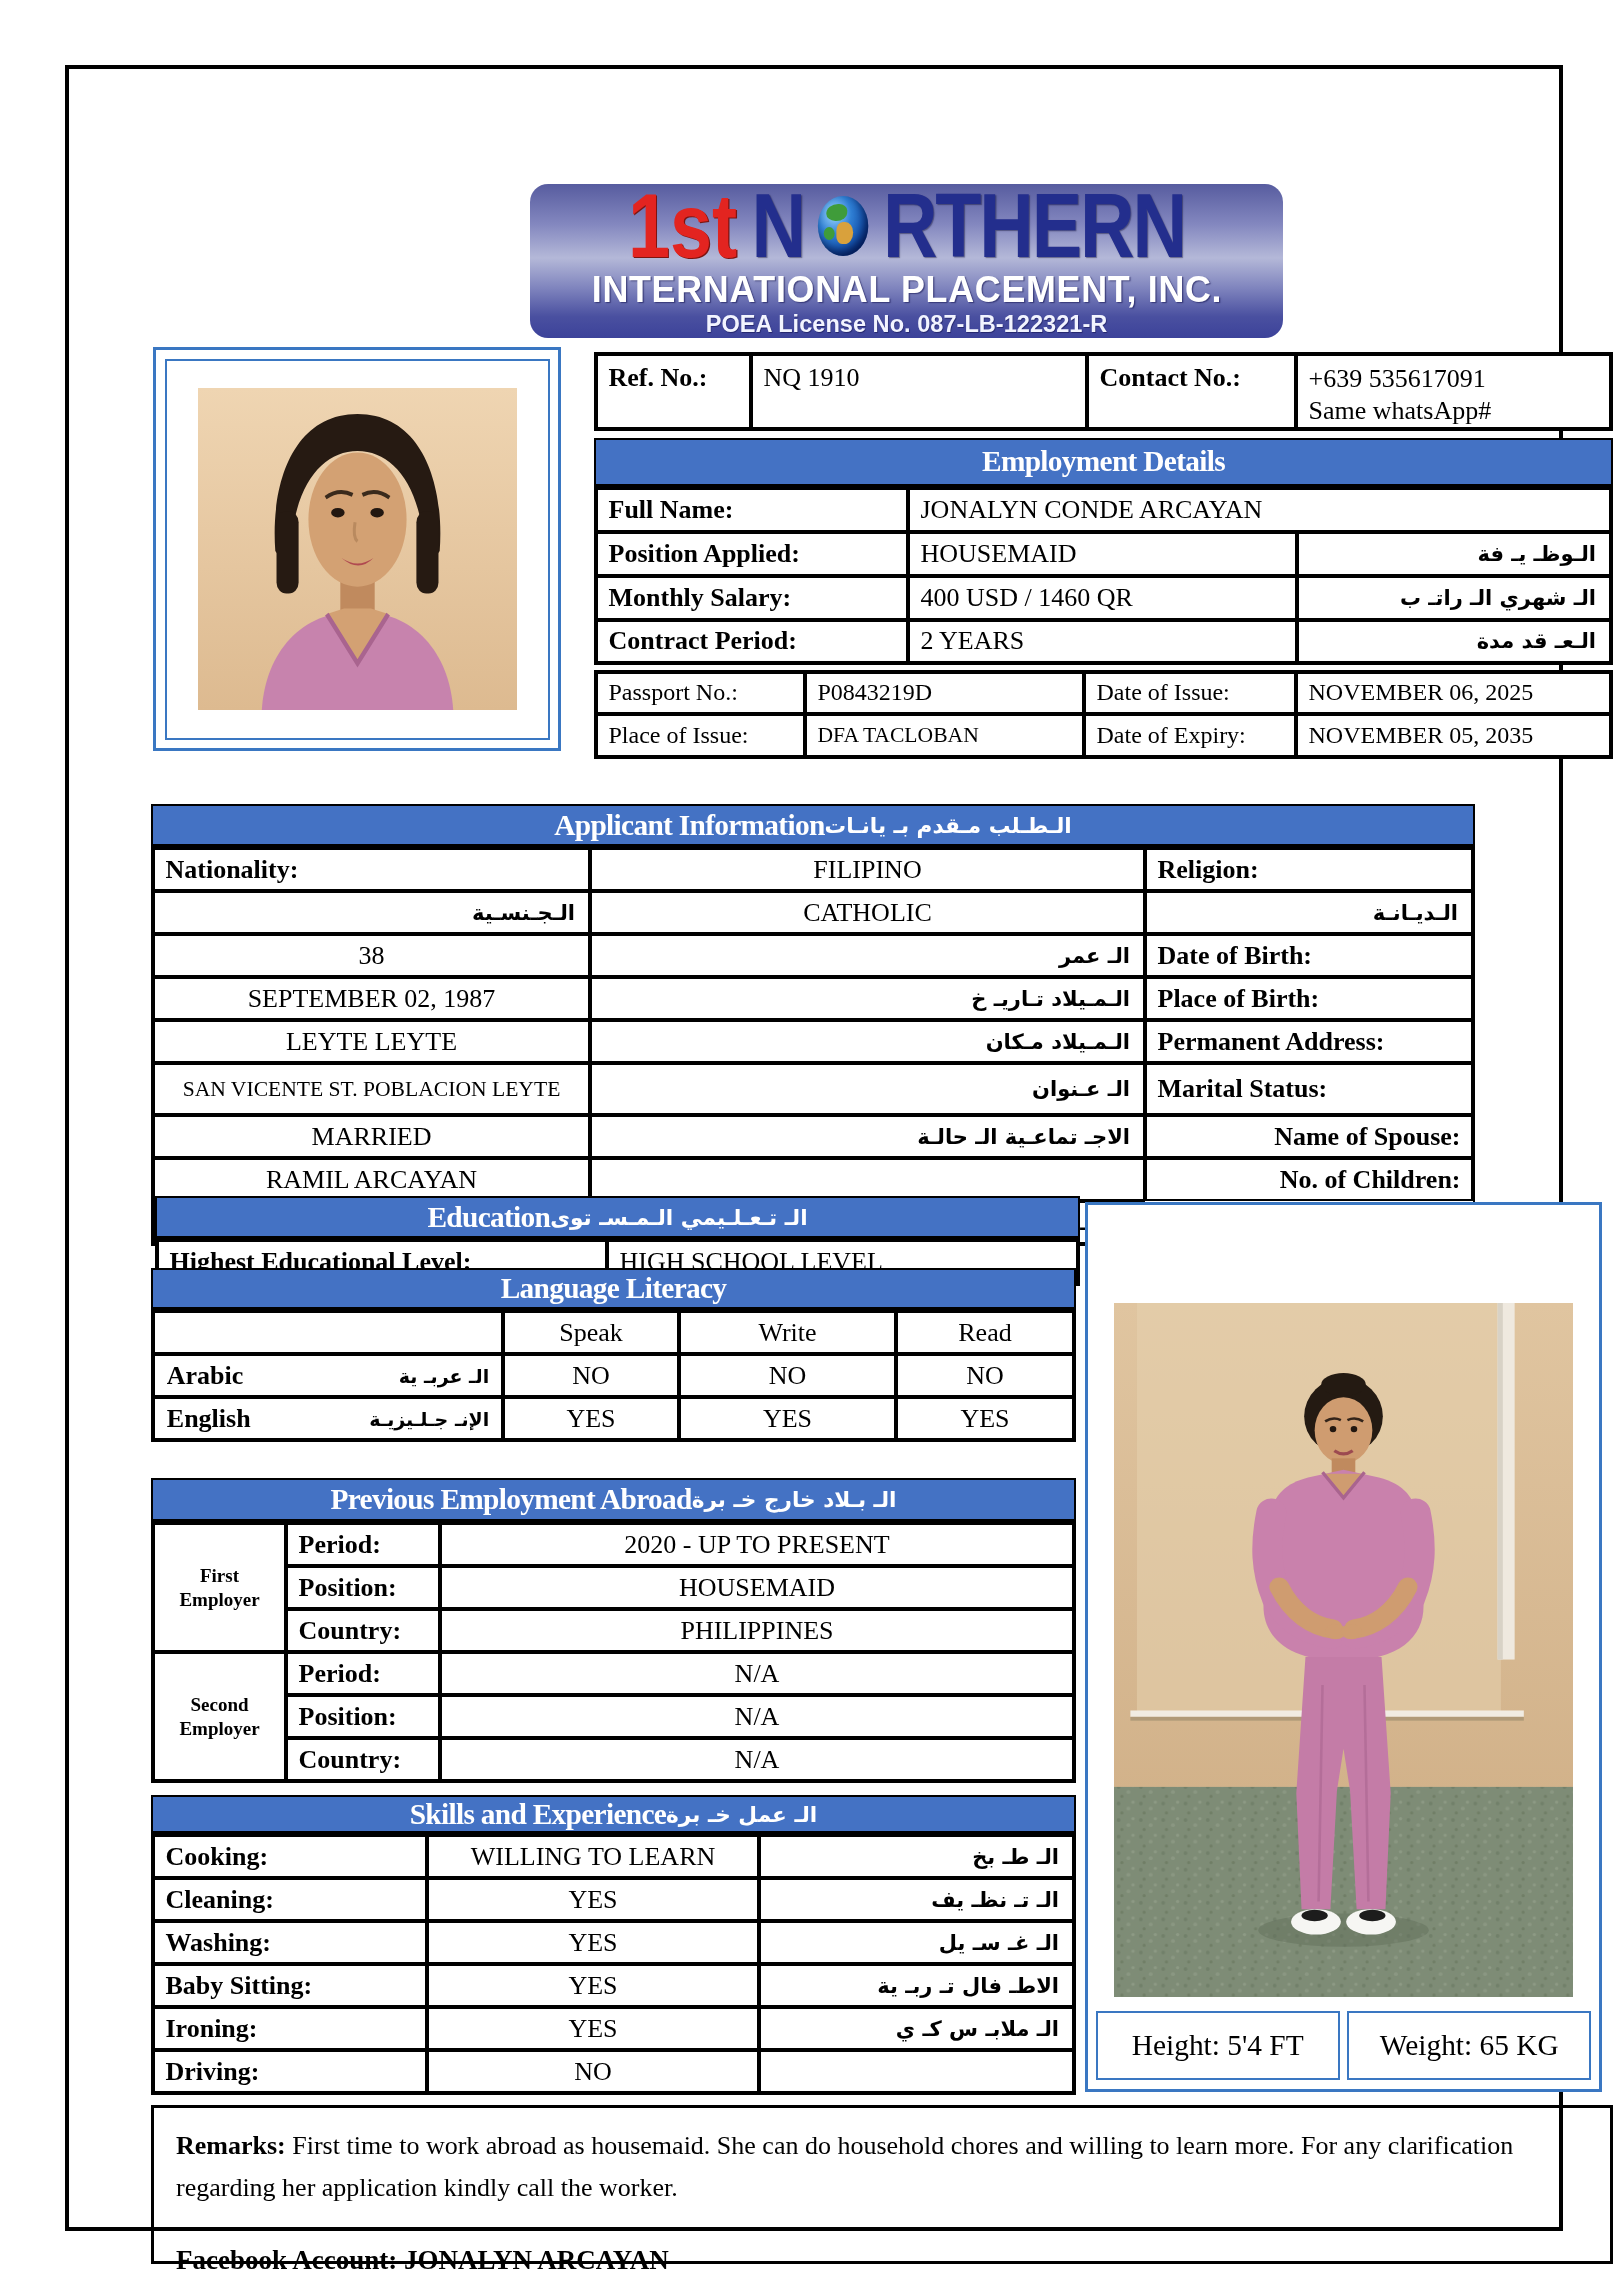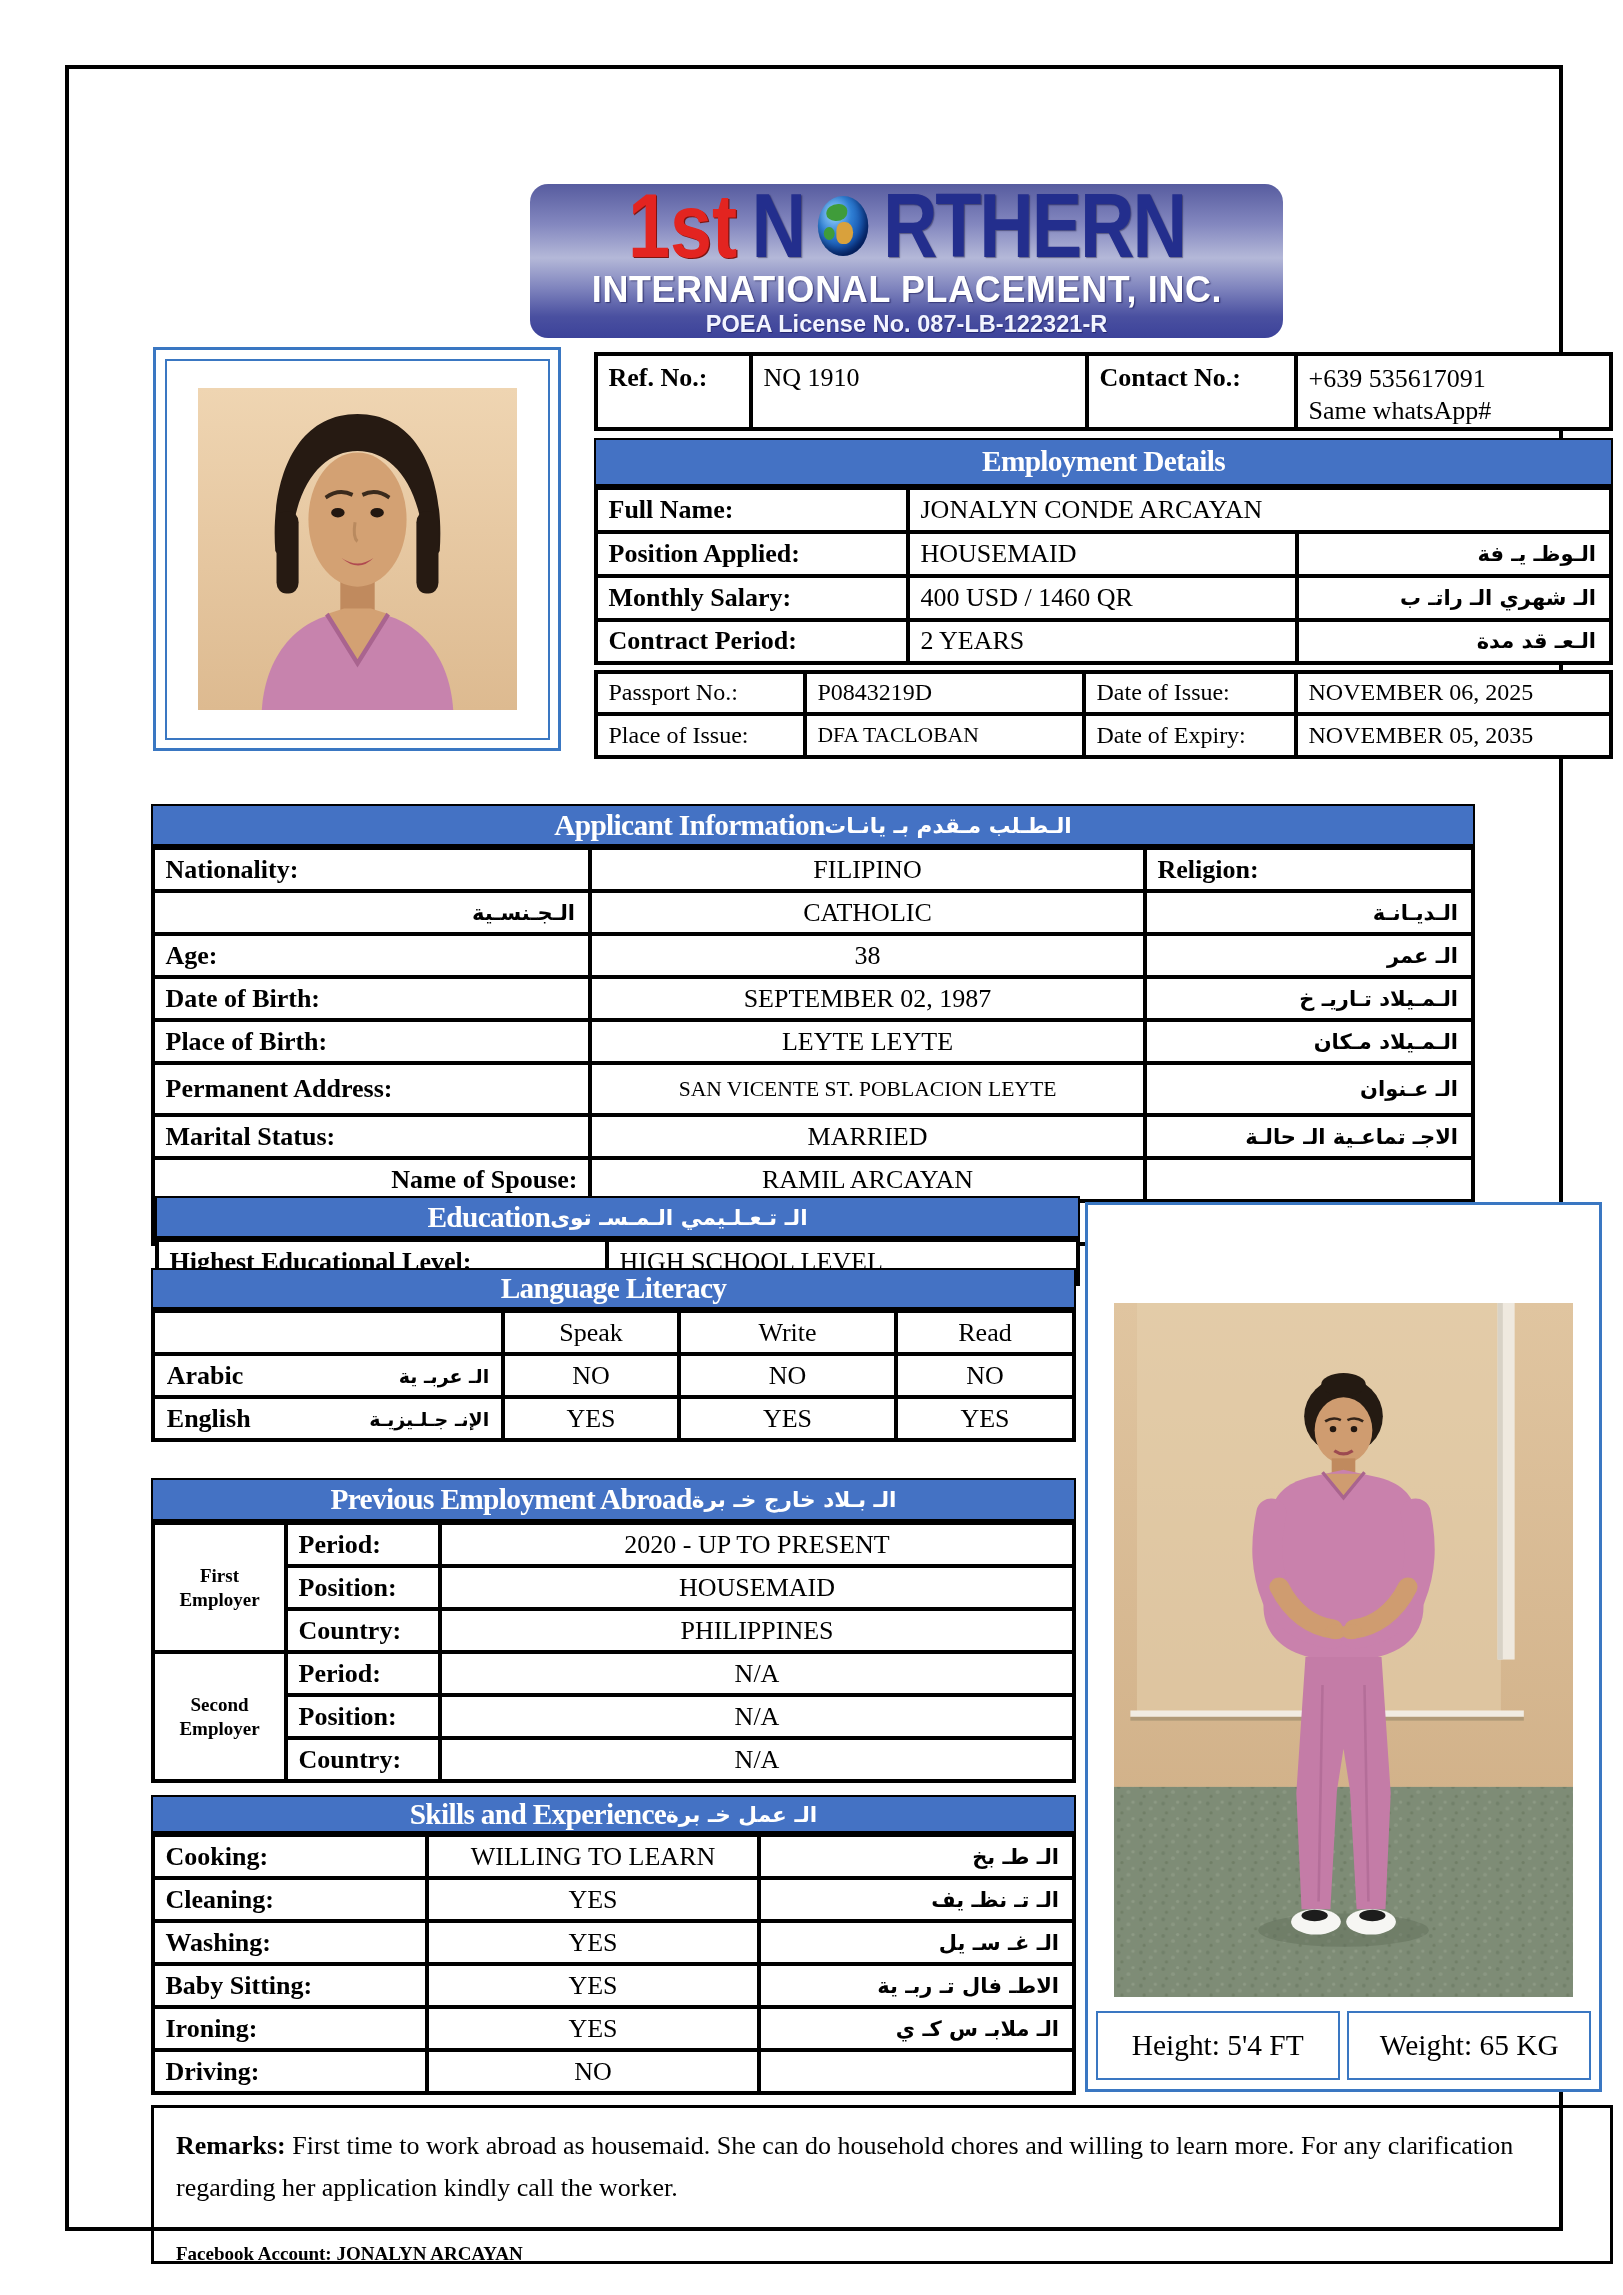--- a/index.html
+++ b/index.html
@@ -95,21 +95,21 @@
               border:3.3px solid #3a77c2;background:#fff;display:flex;flex-direction:column;}
   .body-photo{margin:98px 26px 0 26px;height:694px;}
   .body-photo svg{width:100%;height:100%;display:block;}
   .hw-row{margin:14.4px 7.9px 7.9px 7.9px;display:grid;grid-template-columns:1fr 1fr;gap:7.9px;height:69px;}
   .hw-cell{border:2.6px solid #3a77c2;box-sizing:border-box;display:flex;align-items:center;justify-content:center;
            font-size:29.4px;}
 
   
   .remarks{position:absolute;left:82px;top:2036px;width:1462px;height:159px;box-sizing:border-box;
            border:3.9px solid #000;padding:17px 22px;font-size:26px;line-height:1.6;}
-  .remarks .fb{font-weight:bold;margin-top:31px;font-size:19px;}
+  .remarks .fb{font-weight:bold;margin-top:31px;font-size:27px;}
 </style>
 </head>
 <body>
 
 <div class="page">
   <div class="frame">
 
     <div class="logo">
       <div class="logo-line1">
         <span class="logo-1st">1st</span>
@@ -206,21 +206,20 @@
       </div>
       <div class="tbl app-tbl">
         <div class="c lab">Nationality:</div>
         <div class="c ctr">FILIPINO</div>
         <div class="c lab">Religion:</div>
 
         <div class="c ar">الـجـنسـية</div>
         <div class="c ctr">CATHOLIC</div>
         <div class="c ar">الـديـانـة</div>
 
-        <div class="c lab">Age:</div>
         <div class="c ctr">38</div>
         <div class="c ar">الـ عمر</div>
 
         <div class="c lab">Date of Birth:</div>
         <div class="c ctr">SEPTEMBER 02, 1987</div>
         <div class="c ar">الـمـيلاد تـاريـ خ</div>
 
         <div class="c lab">Place of Birth:</div>
         <div class="c ctr">LEYTE LEYTE</div>
         <div class="c ar">الـمـيلاد مـكان</div>

